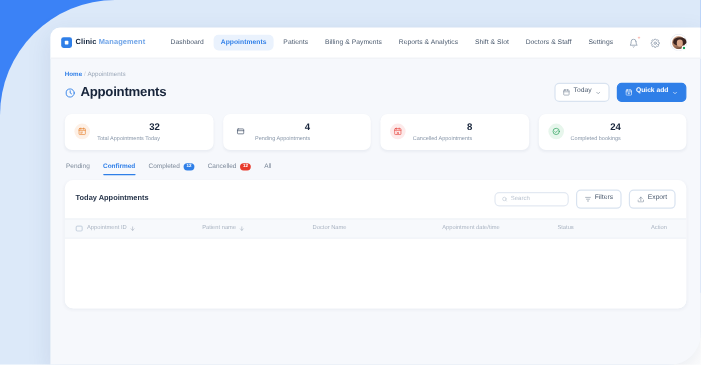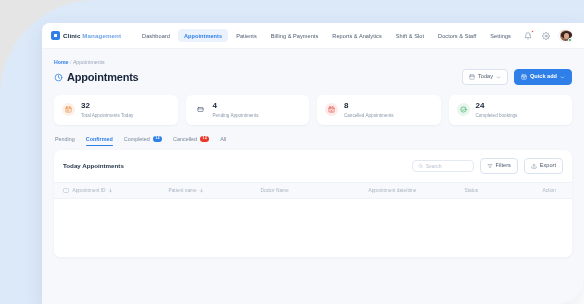--- a/index.html
+++ b/index.html
@@ -5,21 +5,21 @@
   * { box-sizing: border-box; margin: 0; padding: 0; }
   html, body {
     width: 584px; height: 304px;
     overflow: hidden;
     background: #ffffff;
     font-family: "Liberation Sans", sans-serif;
     -webkit-font-smoothing: antialiased;
   }
 
   
-  #stage { position: relative; width: 584px; height: 244px; background: #e5e5e5; padding-left: 44px; }
+  #stage { position: relative; width: 584px; height: 244px; background: #3b82f6; padding-left: 44px; }
 
   #blue-backdrop {
     position: absolute;
     left: 0px; top: 0px;
     width: 584px; height: 304px;
     background: #dce9f9;
     border-top-left-radius: 96px;
     border-bottom-right-radius: 28px;
   }
 
@@ -119,21 +119,21 @@
   .stat-icon {
     width: 13px; height: 13px; border-radius: 50%;
     display: flex; align-items: center; justify-content: center;
     flex: 0 0 auto;
   }
   .si-orange { background: #fdf0e6; color: #e8883a; }
   .si-grey   { background: #ffffff; color: #45536a; }
   .si-red    { background: #fdeaea; color: #e8524a; }
   .si-green  { background: #e7f6ec; color: #2aa05a; }
   .stat-text { min-width: 0; }
-  .stat-value { font-size: 8px; font-weight: 700; color: #17243a; line-height: 1.1; }
+  .stat-value { font-size: 8px; font-weight: 700; color: #17243a; line-height: 1.1; text-align: right; }
   .stat-label { font-size: 4.6px; color: #8b99ab; margin-top: 2px; white-space: nowrap; }
 
   
   .tabs { display: flex; align-items: center; gap: 11px; margin-top: 11px; padding-left: 1px; }
   .tab { display:flex; align-items:center; gap:3px; font-size: 5.4px; color: #7b8899; padding-bottom: 4px; position: relative; white-space: nowrap; }
   .tab.active { color: #2f7fe8; font-weight: 600; }
   .tab.active::after {
     content:""; position:absolute; left:0; right:0; bottom:0;
     height: 1.2px; background:#2f7fe8; border-radius: 2px;
   }

